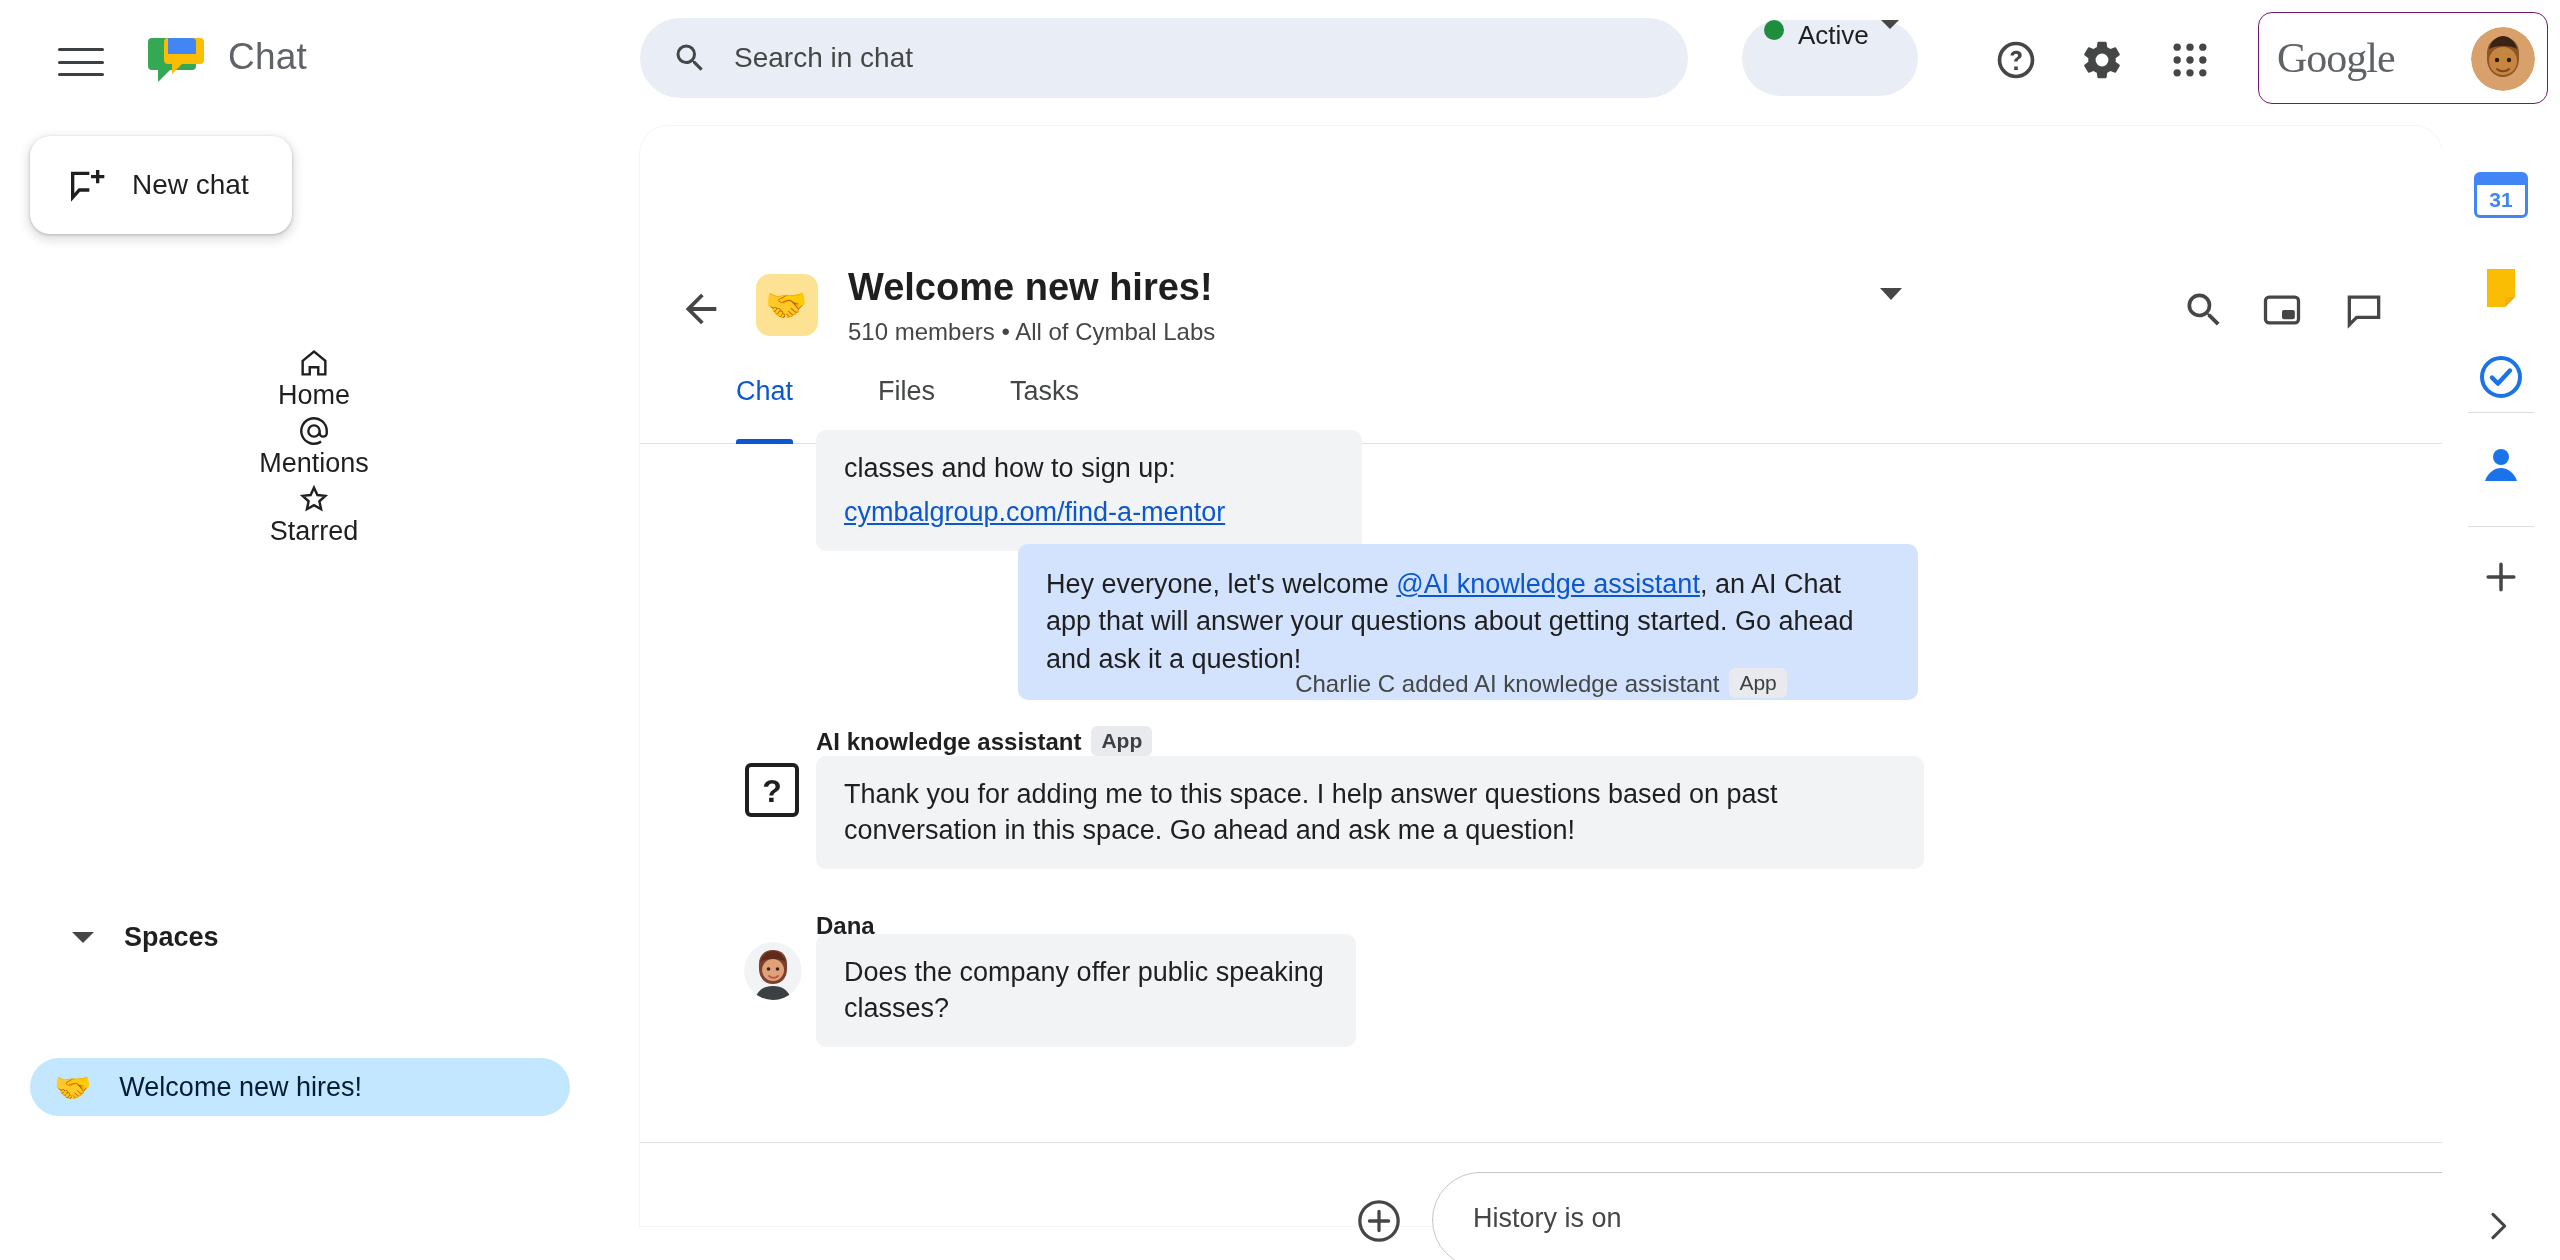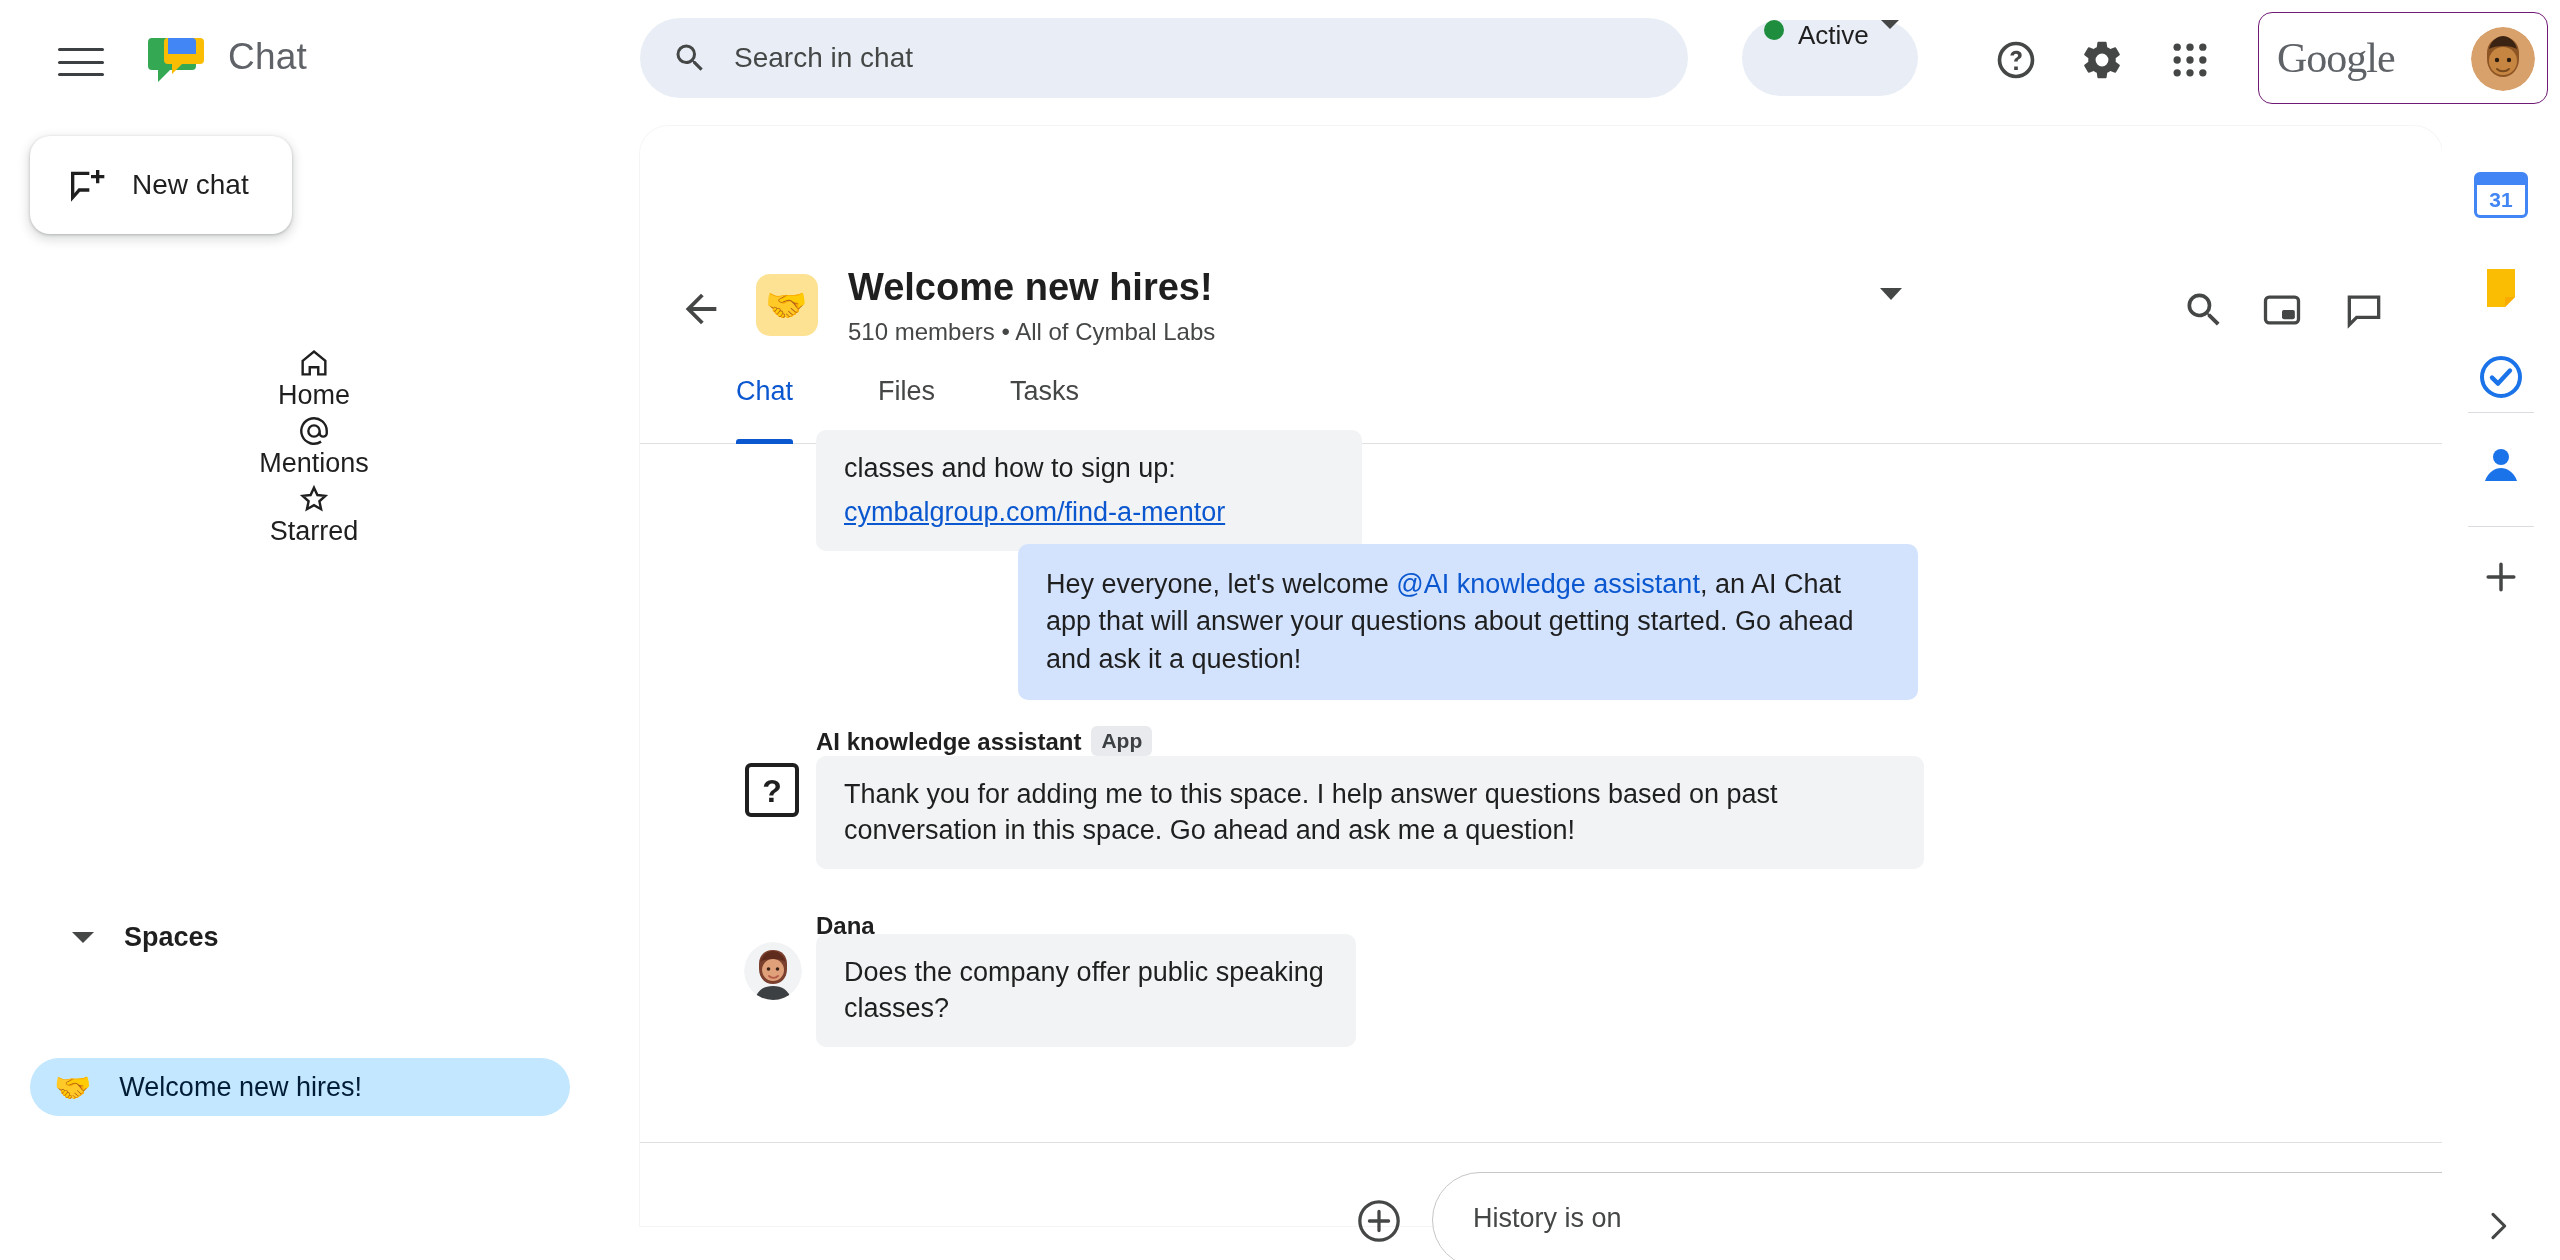--- a/index.html
+++ b/index.html
@@ -207,21 +207,21 @@
     position: absolute;
     background: #f1f3f4; border-radius: 10px;
     padding: 20px 28px; font-size: 27px; color: #1f1f1f; line-height: 1.35;
   }
   .bubble-blue {
     position: absolute;
     background: #d3e3fd; border-radius: 10px;
     padding: 22px 28px; font-size: 27px; color: #1f1f1f; line-height: 1.38;
   }
   .msg-link { color: #0b57d0; text-decoration: underline; cursor: pointer; }
-  .mention { color: #0b57d0; cursor: pointer; }
+  .mention { color: #0b57d0; cursor: pointer; text-decoration: underline; }
 
   .system-line {
     position: absolute; width: 1802px; text-align: center;
     font-size: 24px; color: #444746;
   }
   .app-chip {
     display: inline-block; background: #e8eaed; color: #3c4043;
     border-radius: 6px; padding: 3px 10px; font-size: 21px; margin-left: 10px;
     vertical-align: 2px;
   }
@@ -458,20 +458,23 @@
 
       <div class="bubble-gray" style="left:176px; top:-16px; width:546px;">
         <div>classes and how to sign up:</div>
         <div class="msg-link" style="margin-top:8px;">cymbalgroup.com/find-a-mentor</div>
       </div>
 
       <div class="bubble-blue" style="left:378px; top:98px; width:900px;">
         <span>Hey everyone, let's welcome </span><span class="mention">@AI knowledge assistant</span><span>, an AI Chat app that will answer your questions about getting started.  Go ahead and ask it a question!</span>
       </div>
 
+      <div class="system-line" style="top:222px;">
+        <span>Charlie C added AI knowledge assistant</span><span class="app-chip">App</span>
+      </div>
 
       <div class="sender-name" style="left:176px; top:280px;">
         <span>AI knowledge assistant</span><span class="app-chip">App</span>
       </div>
       <div class="avatar-sq" style="left:104px; top:316px;">
         <svg width="56" height="56" viewBox="0 0 56 56">
           <rect x="3" y="3" width="50" height="50" rx="4" fill="#fff" stroke="#1f1f1f" stroke-width="4"></rect>
           <text x="28" y="40" text-anchor="middle" font-family="Liberation Sans, sans-serif" font-size="32" font-weight="bold" fill="#1f1f1f">?</text>
         </svg>
       </div>

